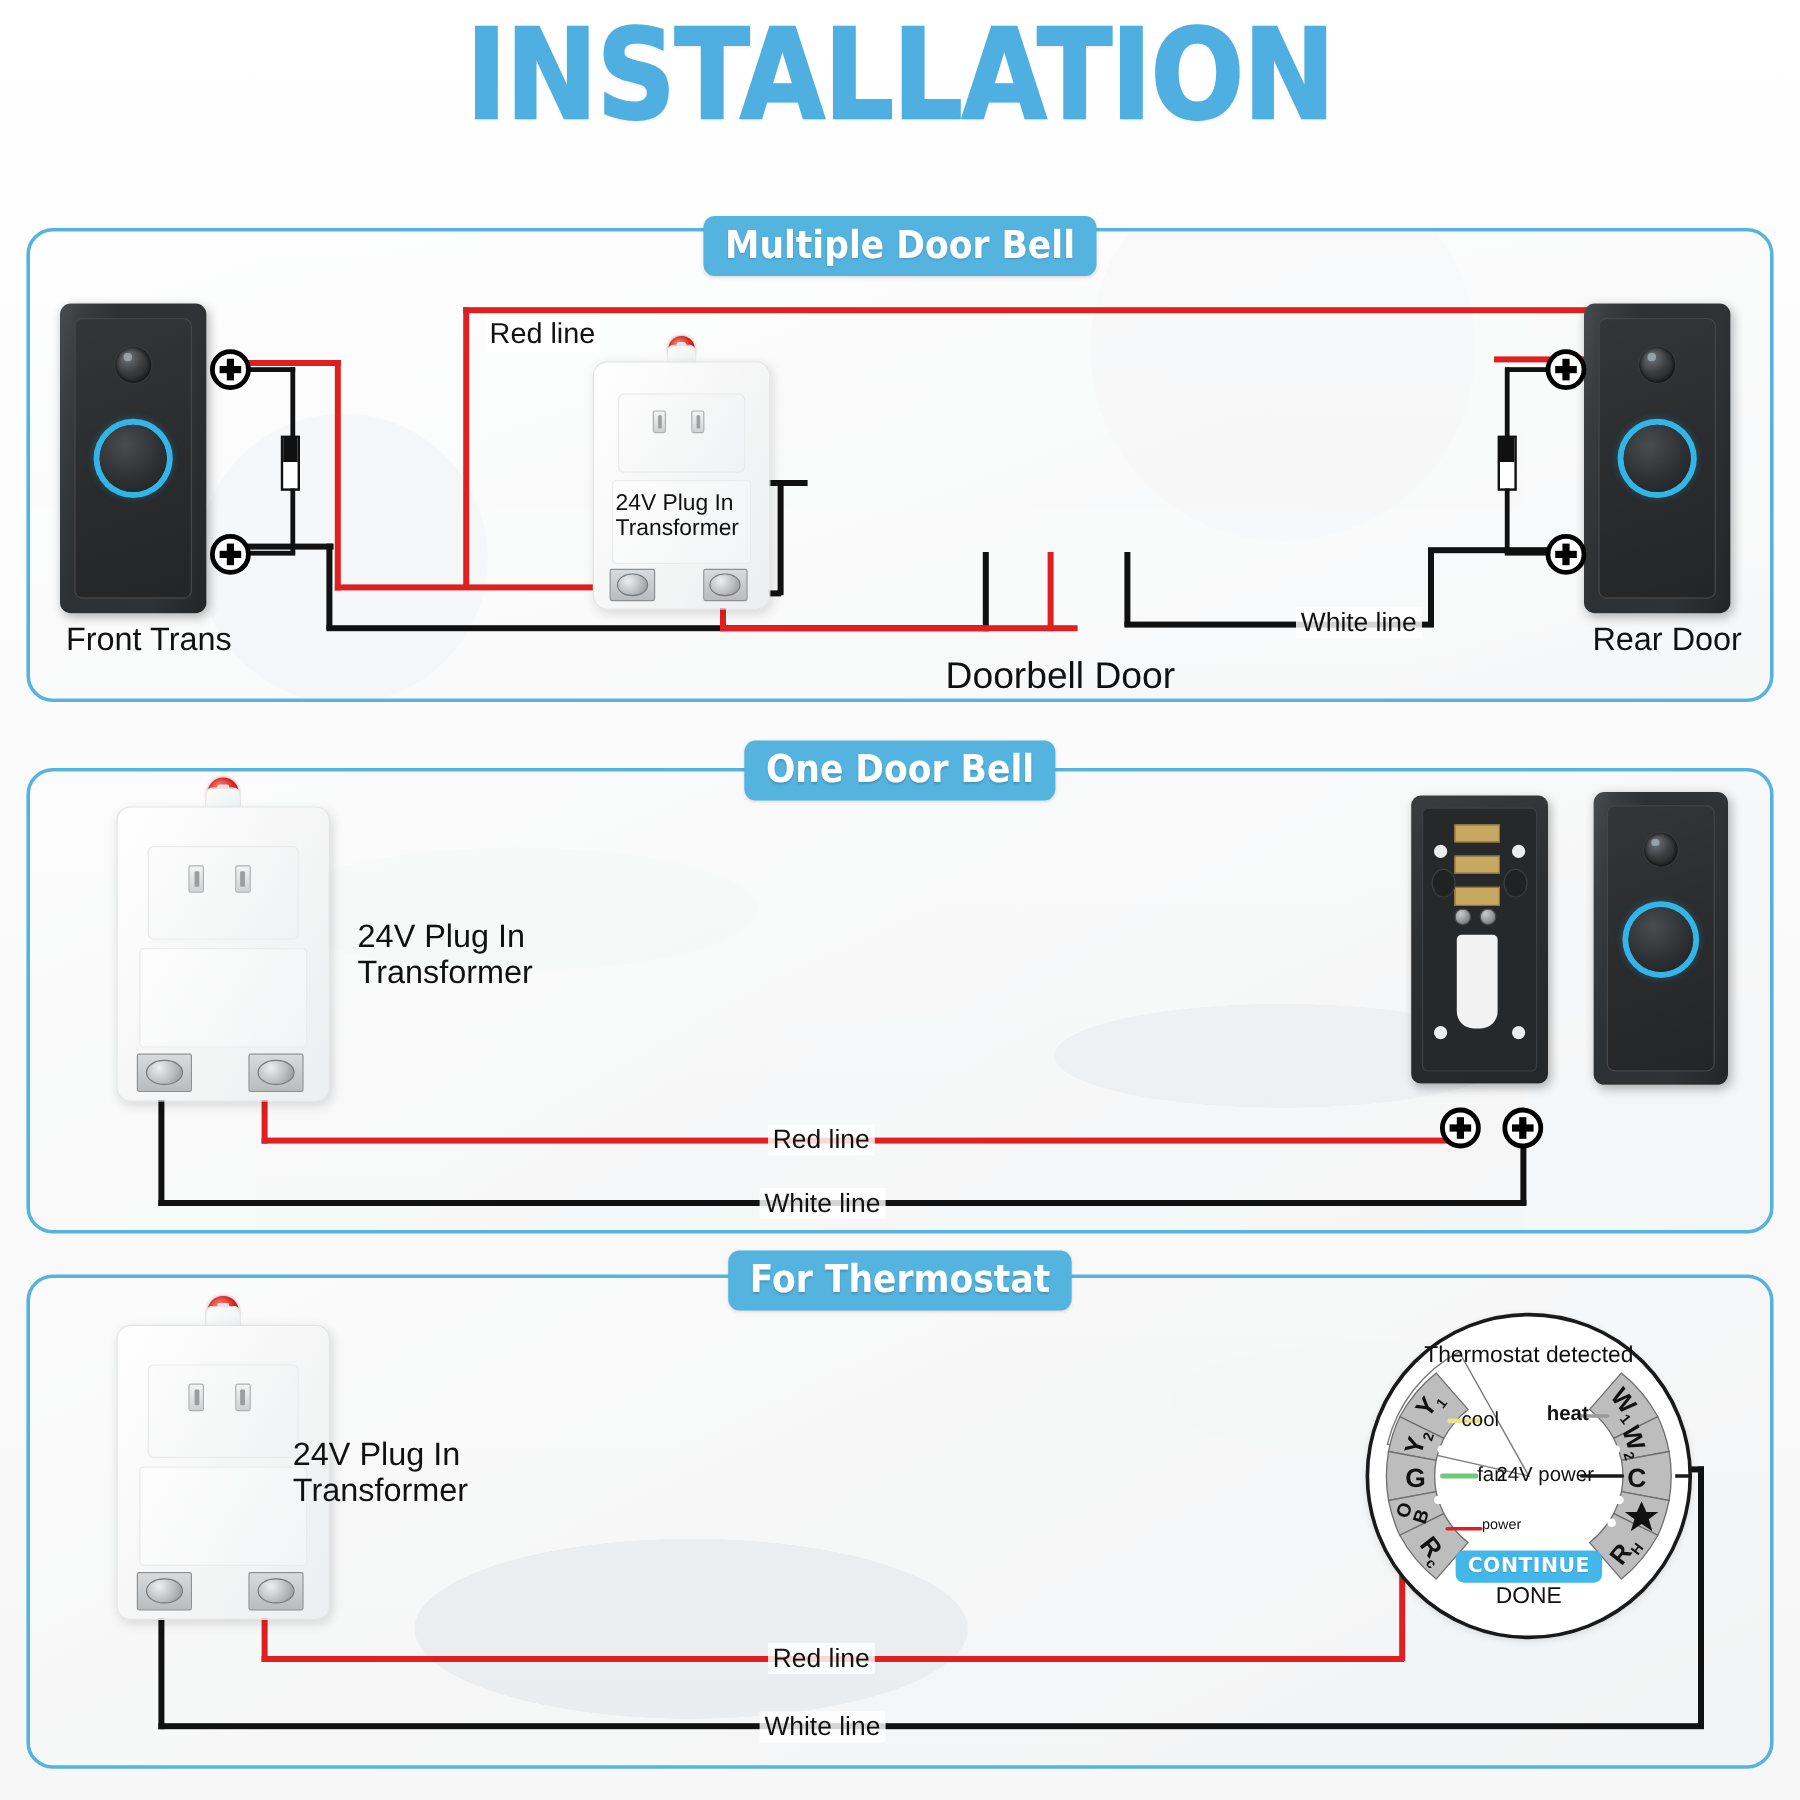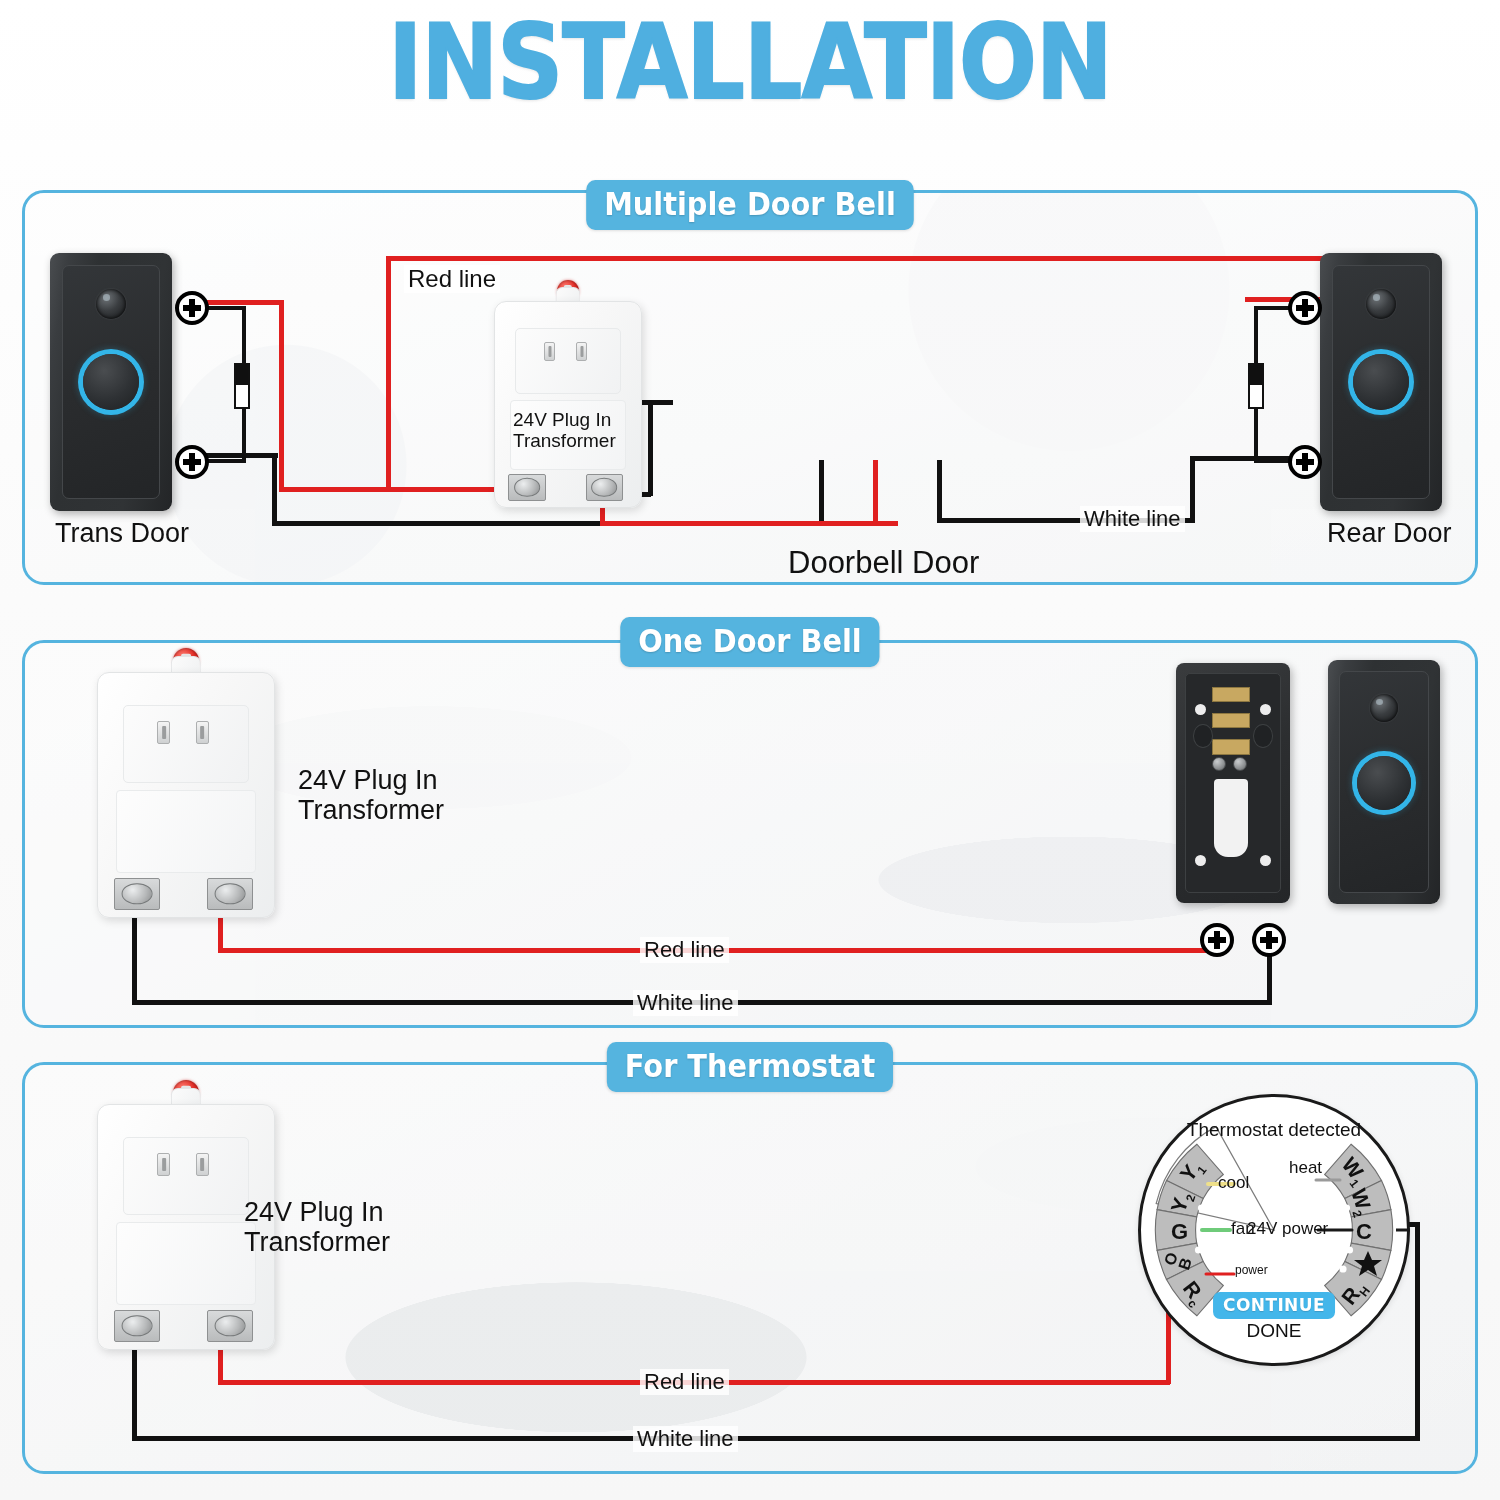--- a/index.html
+++ b/index.html
@@ -296,21 +296,21 @@
            linear-gradient(160deg,#ffffff 0%,#f4f6f7 55%,#eaedef 100%);"></div>
   </div>
   <div class="sec-label" style="left:750px; top:180px;">Multiple Door Bell</div>
 
   <div class="bell" style="left:50px; top:253px; width:122px; height:258px;">
     <div class="bell-inner">
       <div class="lens" style="top:10%; width:30px; height:30px;"></div>
       <div class="btn-ring" style="top:38%; width:56px; height:56px;"></div>
     </div>
   </div>
-  <div class="cap cap-big" style="left:55px; top:518px;">Trans Door</div>
+  <div class="cap cap-big" style="left:55px; top:518px;">Front Trans</div>
 
   <div class="plus" style="left:175px; top:291px;"></div>
   <div class="plus" style="left:175px; top:445px;"></div>
   <div class="res" style="left:234px; top:363px;"></div>
 
   <div class="w wk hz-thin" style="left:206px; top:306px; width:40px;"></div>
   <div class="w wk vt-thin" style="left:242px; top:306px; height:60px;"></div>
   <div class="w wk vt-thin" style="left:242px; top:406px; height:56px;"></div>
   <div class="w wk hz-thin" style="left:206px; top:459px; width:40px;"></div>
 
@@ -532,21 +532,21 @@
     <div class="dial-txt" style="left:33px; top:125px; font-size:22px; font-weight:bold;">G</div>
     <div class="dial-txt" style="left:34px; top:152px; font-size:16px; font-weight:bold; transform:rotate(-72deg); line-height:0.95;">O<br>B</div>
     <div class="dial-txt" style="left:44px; top:186px; font-size:21px; font-weight:bold; transform:rotate(52deg);">R<sub style="font-size:12px;">c</sub></div>
 
     <div class="dial-txt" style="left:202px; top:64px; font-size:21px; font-weight:bold; transform:rotate(52deg);">W<sub style="font-size:12px;">1</sub></div>
     <div class="dial-txt" style="left:209px; top:95px; font-size:21px; font-weight:bold; transform:rotate(72deg);">W<sub style="font-size:12px;">2</sub></div>
     <div class="dial-txt" style="left:218px; top:125px; font-size:22px; font-weight:bold;">C</div>
     <div class="dial-txt" style="left:205px; top:186px; font-size:21px; font-weight:bold; transform:rotate(-52deg);">R<sub style="font-size:12px;">H</sub></div>
 
     <div class="dial-txt" style="left:80px; top:79px; font-size:17px;">cool</div>
-    <div class="dial-txt" style="left:151px; top:64px; font-size:17px;">heat</div>
+    <div class="dial-txt" style="left:151px; top:74px; font-size:17px;font-weight:bold;">heat</div>
     <div class="dial-txt" style="left:93px; top:125px; font-size:17px;">fan</div>
     <div class="dial-txt" style="left:109px; top:125px; font-size:17px;">24V power</div>
     <div class="dial-txt" style="left:97px; top:169px; font-size:12px;">power</div>
 
     <div class="continue-btn" style="left:50%; top:198px;text-align:right;">CONTINUE</div>
     <div class="dial-txt" style="left:50%; top:226px; transform:translateX(-50%); font-size:19px;">DONE</div>
   </div>
 
 </div>
 

